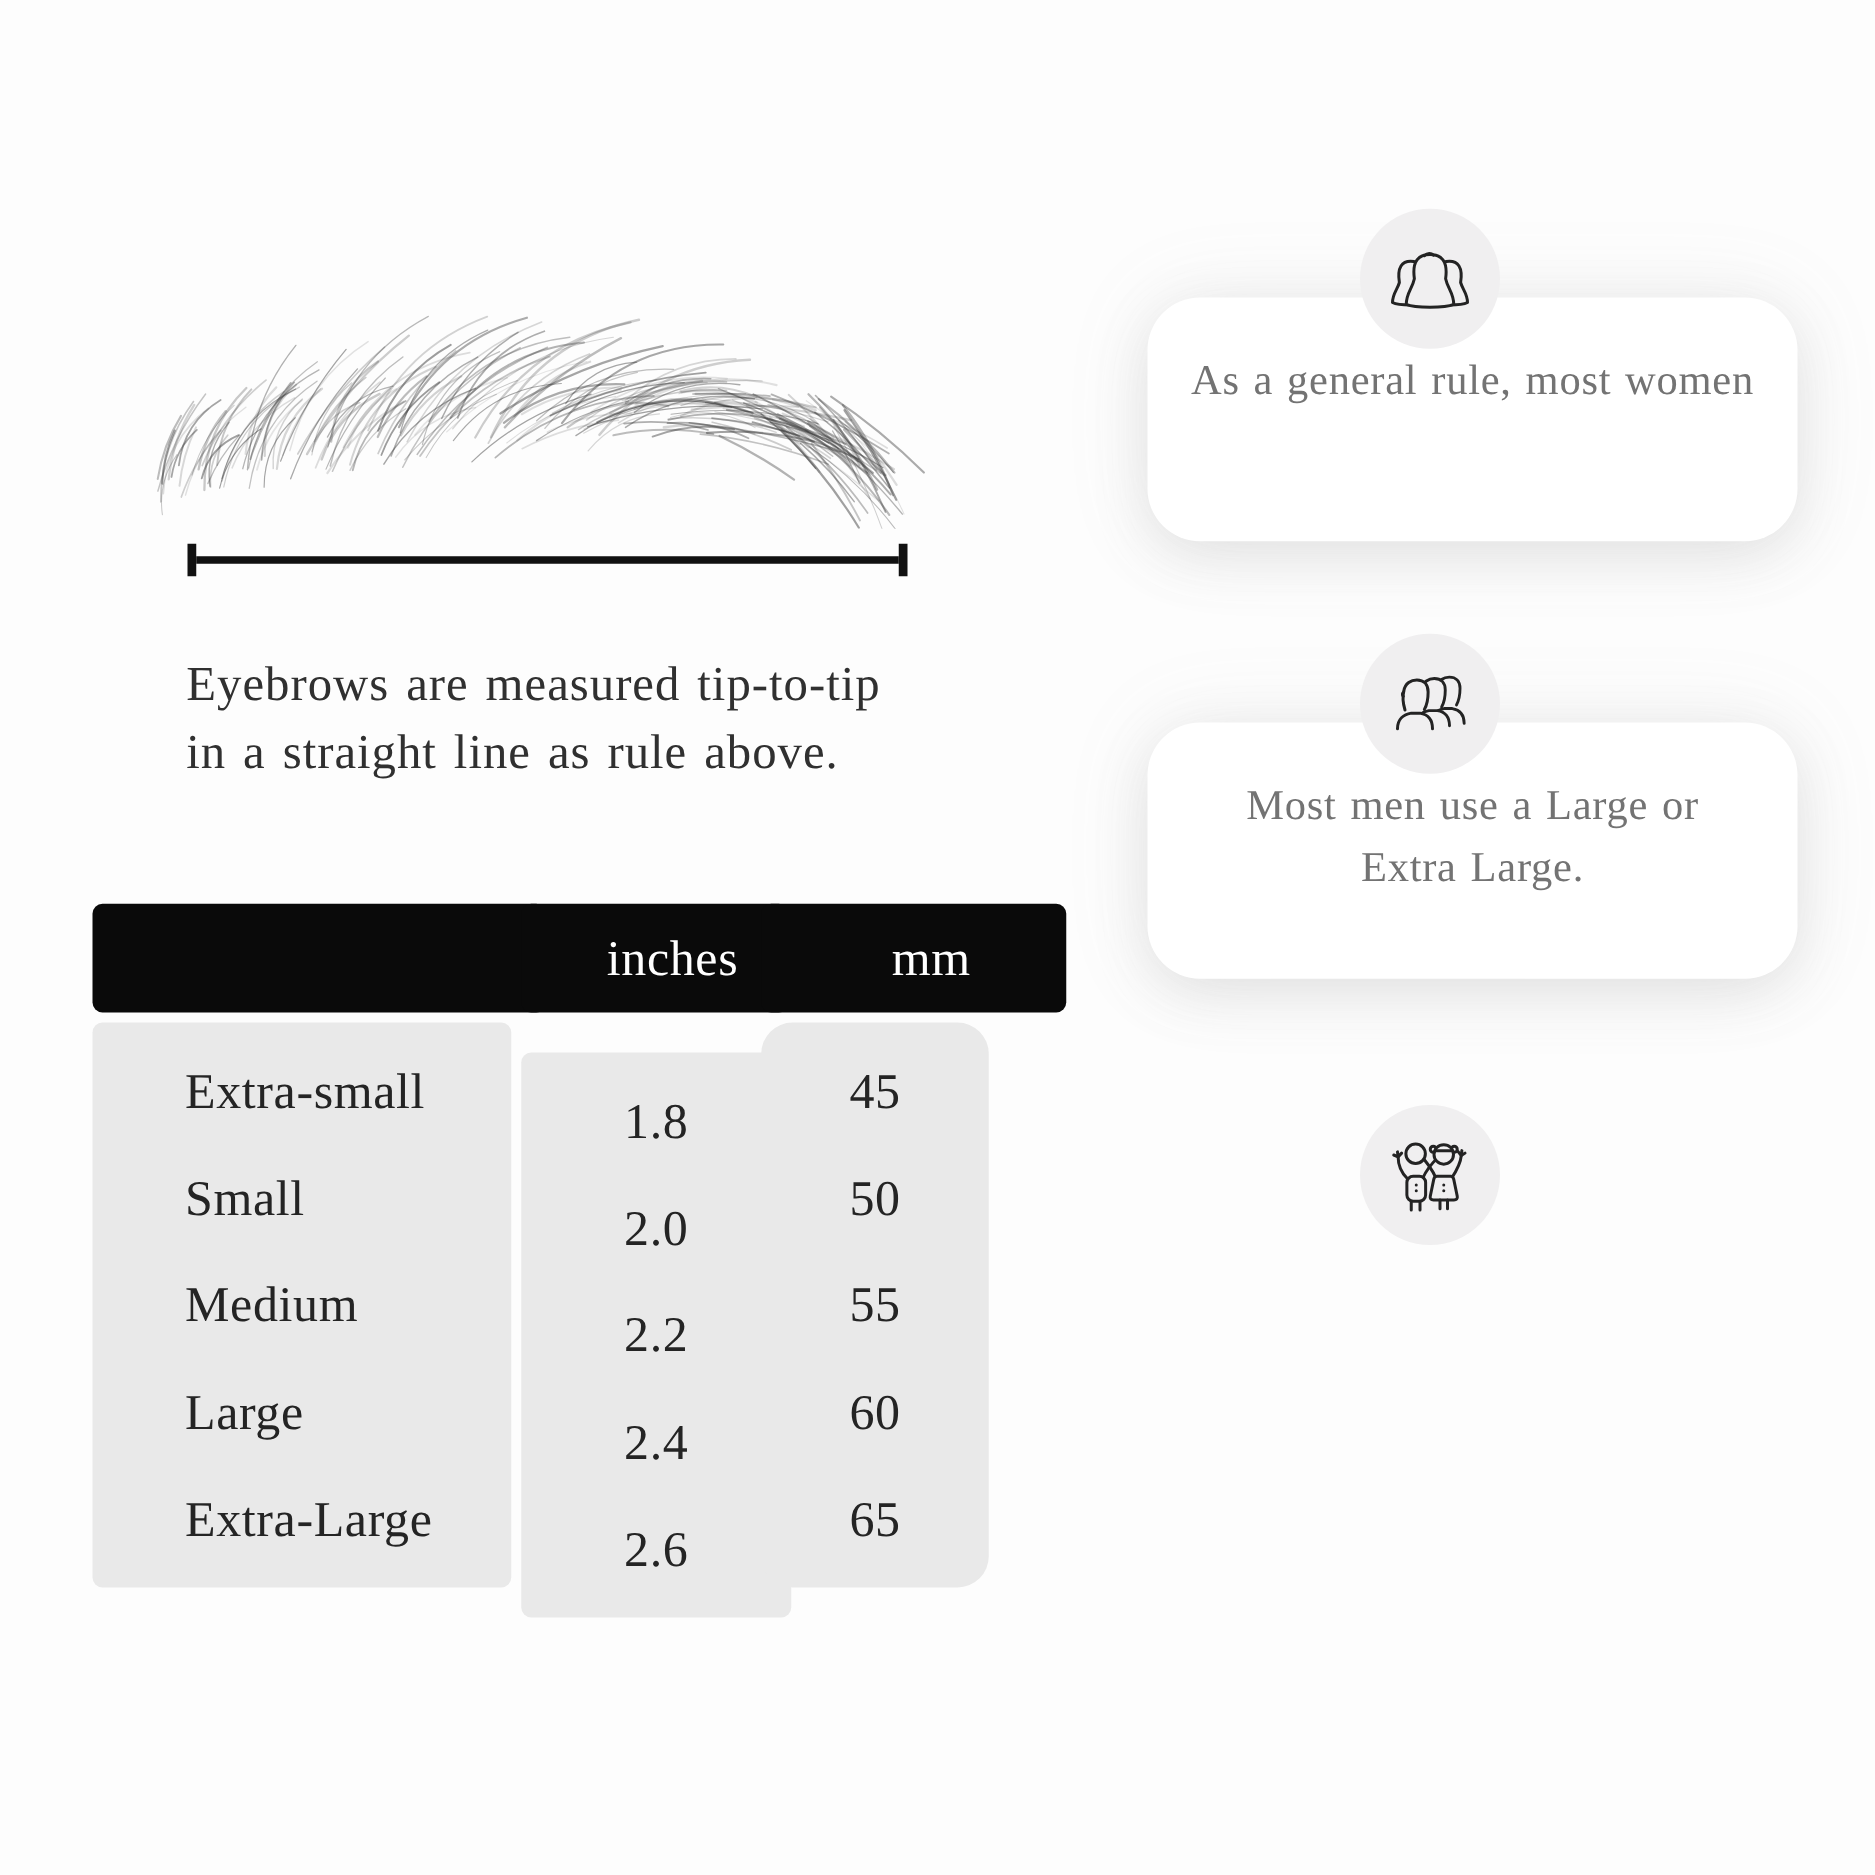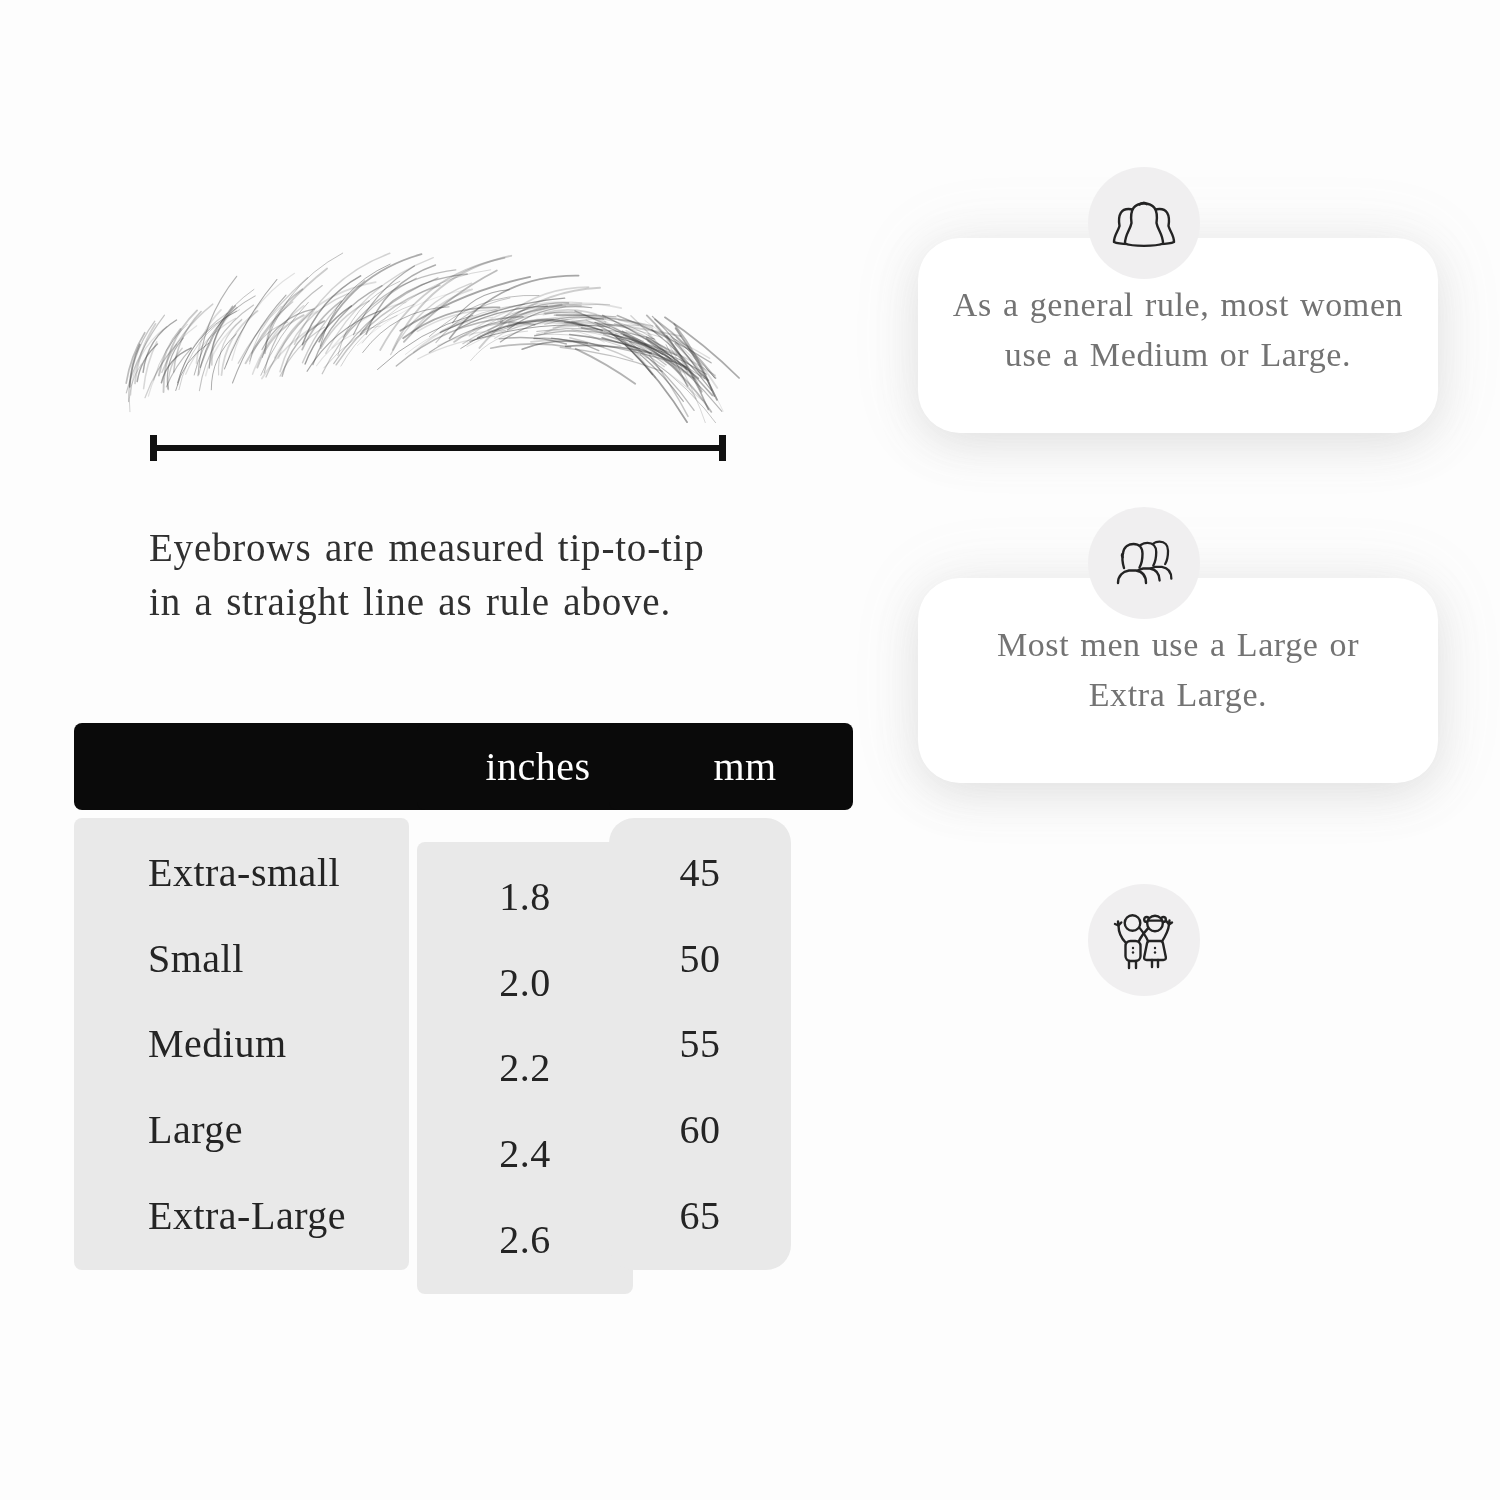--- a/index.html
+++ b/index.html
@@ -320,21 +320,20 @@
     <svg width="72" height="52" viewBox="0 0 72 52">
       <path class="ico" d="M6,45 C6,38 10,34.5 11.5,29 C9.5,16.5 14,12 20.5,12 C27,12 31.5,16.5 29.5,29 C31,34.5 35,38 35,45 C30,47.6 11,47.6 6,45 Z"></path>
       <path class="ico" d="M37,45 C37,38 41,34.5 42.5,29 C40.5,16.5 45,12 51.5,12 C58,12 62.5,16.5 60.5,29 C62,34.5 66,38 66,45 C61,47.6 42,47.6 37,45 Z"></path>
       <path class="ico" d="M17,46.5 C17,37.5 22,33.5 23.5,26 C21.5,11.5 27,6.5 36,6.5 C45,6.5 50.5,11.5 48.5,26 C50,33.5 55,37.5 55,46.5 C48,49.6 24,49.6 17,46.5 Z"></path>
       <path class="ico-line" d="M31.5,7.6 C34,5.2 37,5.4 38.8,7.2"></path>
     </svg>
   </div>
   <div class="card card1">
     <div>
       <div>As a general rule, most women</div>
-      <div>use a Medium or Large.</div>
     </div>
   </div>
 
   <div class="icon-circle ic2">
     <svg width="72" height="52" viewBox="0 0 72 52">
       <g transform="translate(51,-2) scale(0.95)">
         <path class="ico-fill" d="M-9,31 C-10.5,26 -11,20 -10,16 C-9,9.5 -4,7 0.5,7 C6,7 9.5,10.5 9.5,16.5 C9.5,22 8.5,27 6.5,30.5 C4,32.5 -6,32.5 -9,31 Z M-15,46 C-15,38.5 -10,34.5 -4,33.5 L3,33.5 C9,34.5 13,38.5 13,46 Z"></path>
         <path class="ico-line" d="M-9,31 C-10.5,26 -11,20 -10,16 C-9,9.5 -4,7 0.5,7 C6,7 9.5,10.5 9.5,16.5 C9.5,22 8.5,27 6.5,30.5"></path>
         <path class="ico-line" d="M-10,16.5 q-1.8,1.6 -0.4,3.6"></path>
         <path class="ico-line" d="M-15,46 C-15,38.5 -10,34.5 -4,33.5 L3,33.5 C9,34.5 13,38.5 13,46"></path>

